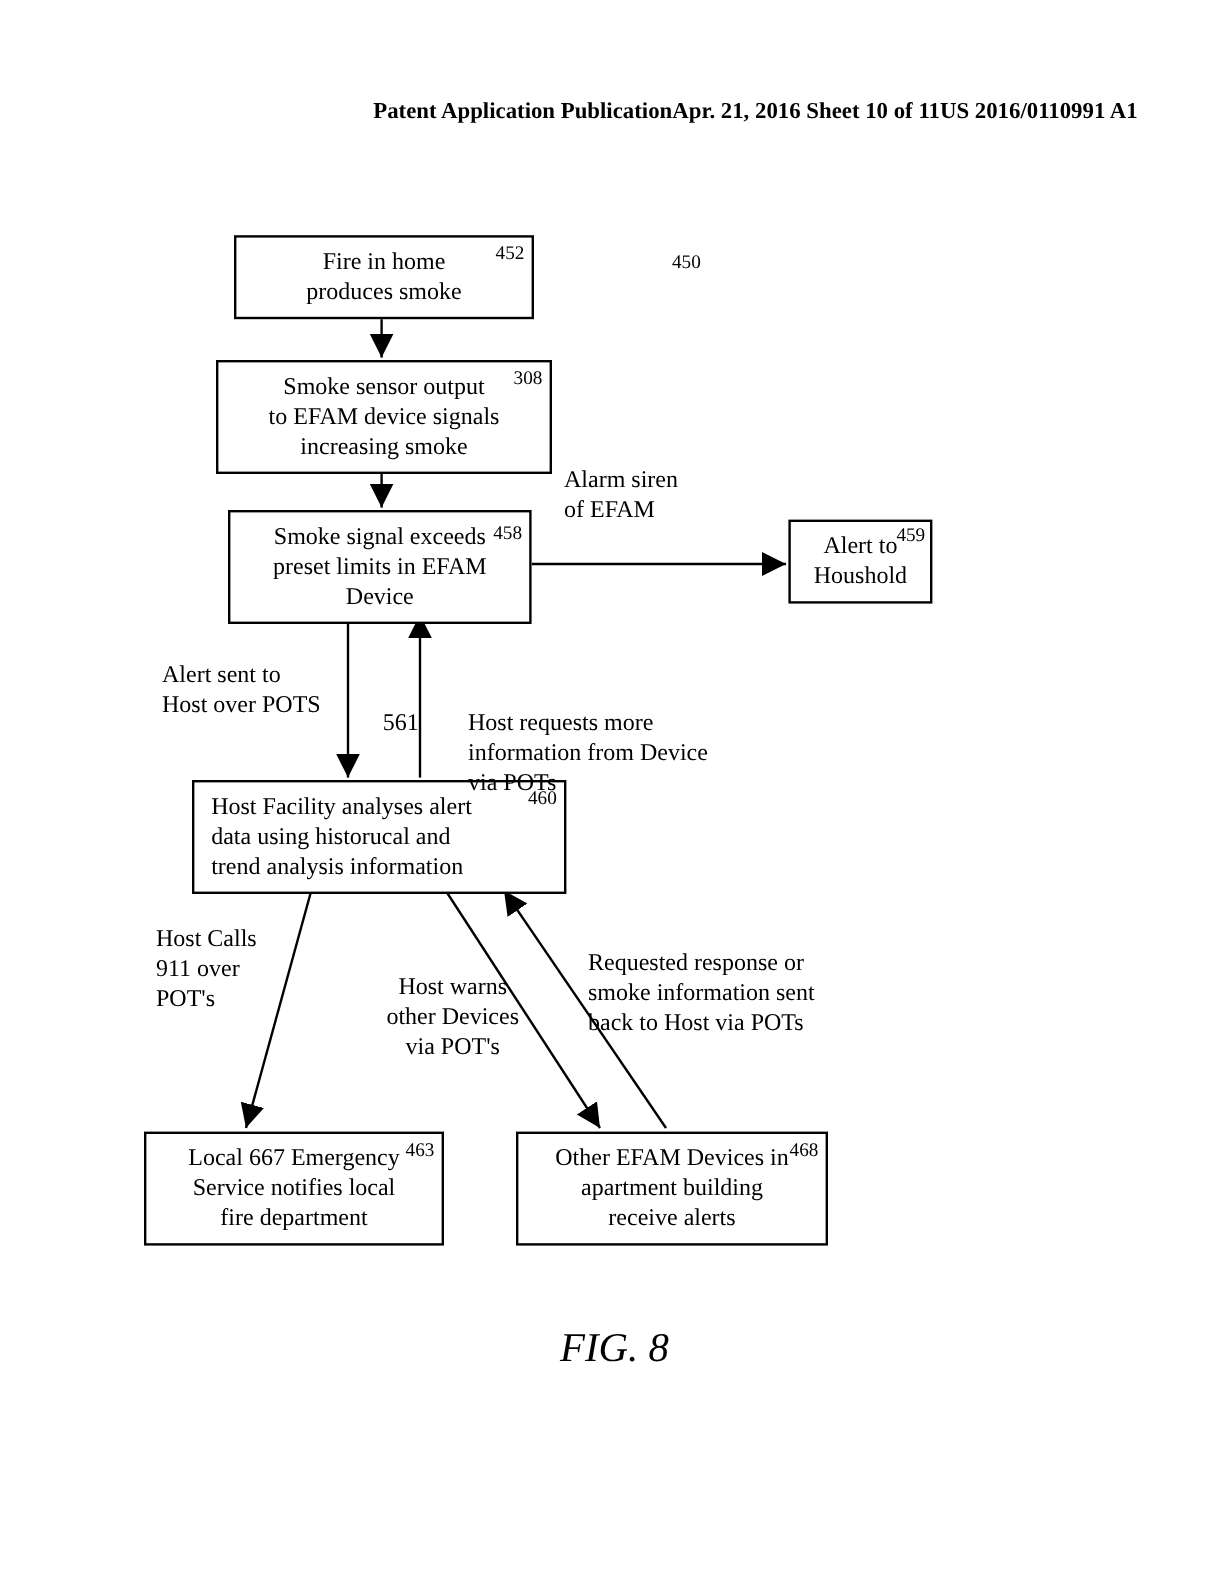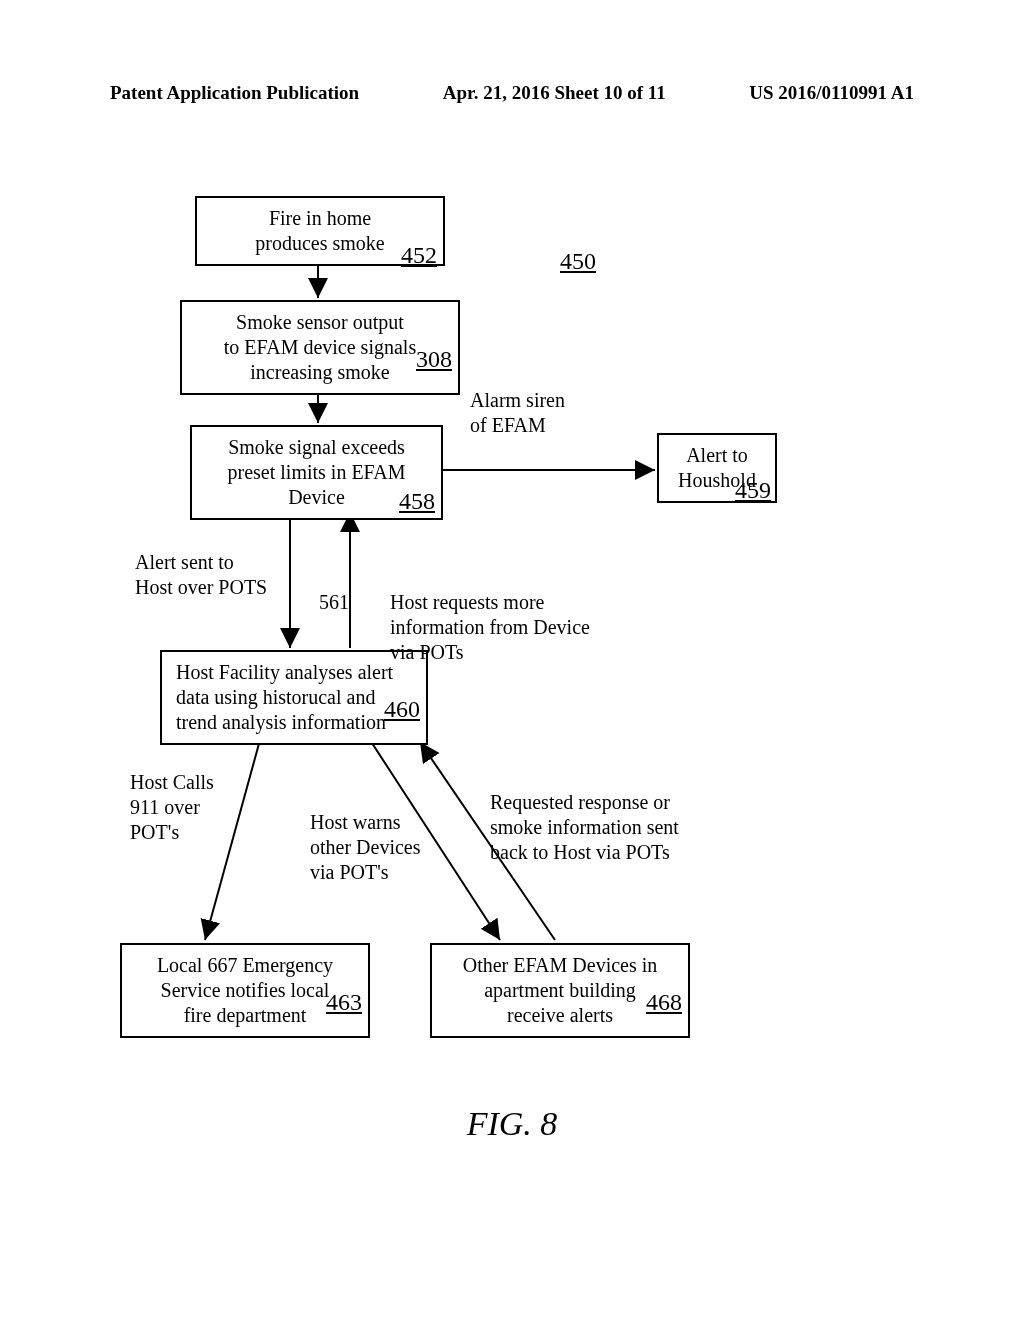--- a/index.html
+++ b/index.html
@@ -9,45 +9,43 @@
     background: #fff;
     width: 1024px;
     height: 1320px;
     position: relative;
   }
   .header {
     position: absolute;
     top: 82px;
     left: 0; right: 0;
     display: flex;
-    justify-content: space-between;
-    padding: 0 110px;
+    justify-content: flex-end;
+    padding: 0 76px;
     font-size: 19px;
     font-weight: bold;
   }
   .diagram {
     position: absolute;
     top: 150px;
     left: 0; right: 0;
     height: 1000px;
   }
   .box {
     position: absolute;
     border: 2px solid #000;
     text-align: center;
     font-size: 20px;
     padding: 8px 10px;
     background: #fff;
     line-height:1.25;
   }
   .ref {
     position: absolute;
-    font-size: 24px;
-    text-decoration: underline;
-    margin-top: 38px;
+    font-size: 16px;
   }
   .label {
     position: absolute;
     font-size: 20px;
     text-align: left;
     line-height:1.25;
   }
   .fig {
     position: absolute;
     top: 1105px;
@@ -109,30 +107,30 @@
   <span style="white-space:pre-line;">Smoke sensor output
 to EFAM device signals
 increasing smoke</span>
   <span class="ref" style="right:6px; top:4px;">308</span>
 </div>
 
 <div class="box" style="left:190px; top:275px; width:253px;">
   <span style="white-space:pre-line;">Smoke signal exceeds
 preset limits in EFAM
 Device</span>
-  <span class="ref" style="right:6px; top:21px;">458</span>
+  <span class="ref" style="right:6px; top:8px;">458</span>
 </div>
 
 <div class="box" style="left:657px; top:283px; width:120px;">
   <span style="white-space:pre-line;margin-top:24px;">Alert to
 Houshold</span>
   <span class="ref" style="right:4px; top:2px;">459</span>
 </div>
 
-<div class="box" style="left:160px; top:500px; width:268px; text-align:left; padding-left:14px;">
+<div class="box" style="left:160px; top:500px; width:312px; text-align:left; padding-left:14px;">
   <span style="white-space:pre-line;">Host Facility analyses alert
 data using historucal and
 trend analysis information</span>
   <span class="ref" style="right:6px; top:4px;">460</span>
 </div>
 
 <div class="box" style="left:120px; top:793px; width:250px;">
   <span style="white-space:pre-line;">Local 667 Emergency
 Service notifies local
 fire department</span>
@@ -152,21 +150,21 @@
 <div class="label" style="left: 470px; top: 238px; white-space: pre-line;">Alarm siren
 of EFAM</div>
 <div class="label" style="left:135px; top:400px; white-space:pre-line;">Alert sent to
 Host over POTS</div>
 <div class="label" style="left:390px; top:398px; white-space:pre-line;margin-top:42px;">Host requests more
 information from Device
 via POTs</div>
 <div class="label" style="left:130px; top:620px; white-space:pre-line;">Host Calls
 911 over
 POT's</div>
-<div class="label" style="left:310px; top:660px; white-space:pre-line;">Host warns
+<div class="label" style="left:322px; top:660px; white-space:pre-line;text-align:center;">Host warns
 other Devices
 via POT's</div>
 <div class="label" style="left:490px; top:640px; white-space:pre-line;">Requested response or
 smoke information sent
 back to Host via POTs</div>
 
 </div>
 
 <div class="fig">FIG. 8</div>
 

